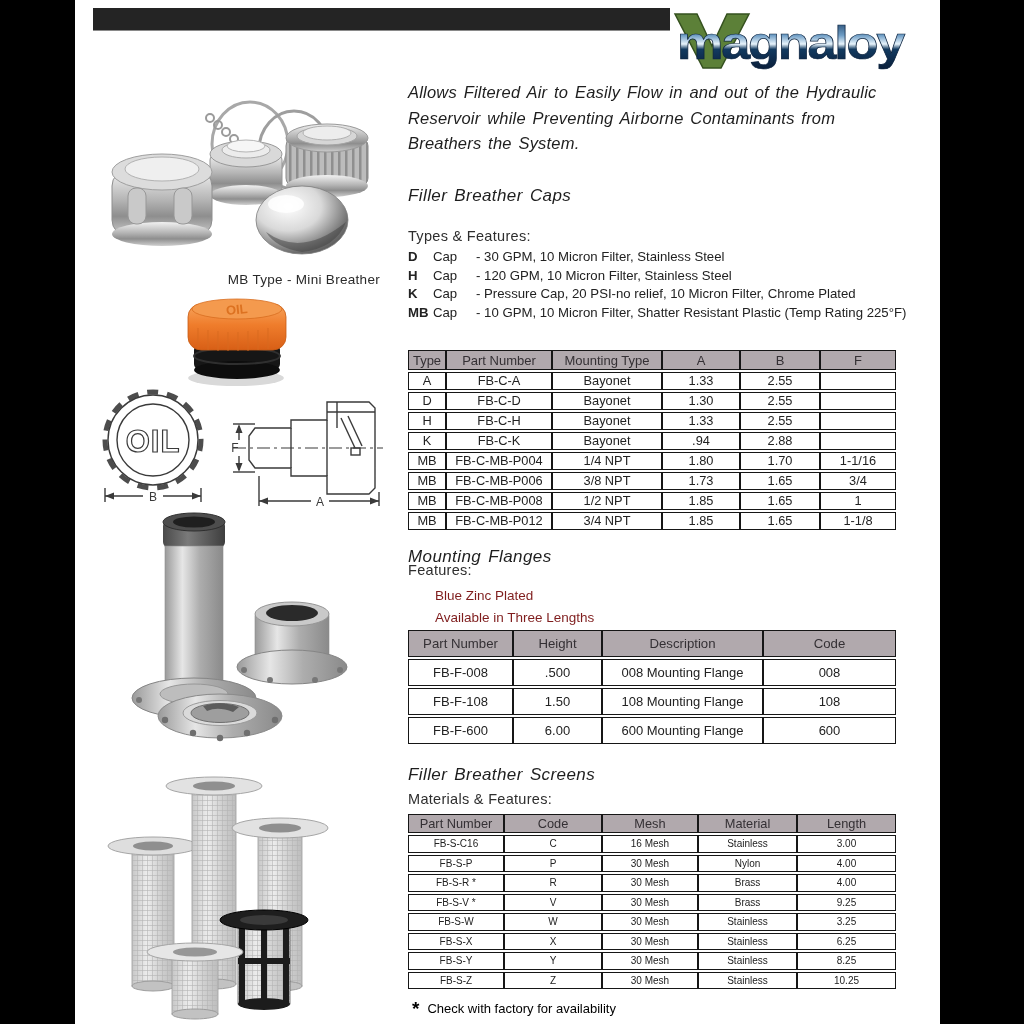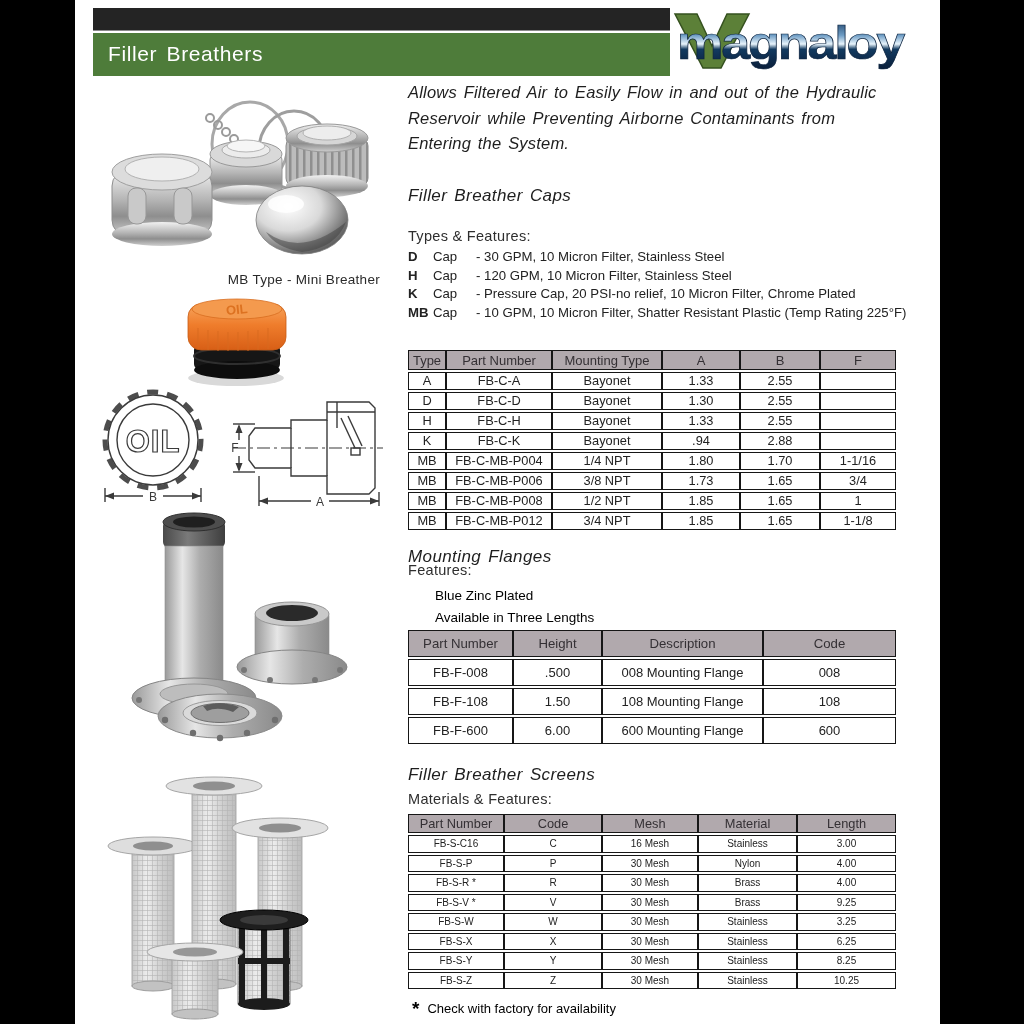--- a/index.html
+++ b/index.html
@@ -22,21 +22,21 @@
   #flanges-sub{left:333px;top:562px;}
   #screens-heading{left:333px;top:765px;}
   #screens-sub{left:333px;top:791px;}
 
   .feature-list{position:absolute;left:333px;top:248px;width:500px;}
   .feature-line{font-size:13.2px;line-height:18.6px;color:#222;white-space:nowrap;}
   .f-code{font-weight:700;display:inline-block;min-width:25px;}
   .f-noun{display:inline-block;min-width:43px;}
 
   .indent-list{position:absolute;left:360px;top:585px;}
-  .indent-line{font-size:13.5px;line-height:21.5px;color:#000000;}
+  .indent-line{font-size:13.5px;line-height:21.5px;color:#7f1d1d;}
 
   
   table{border-collapse:separate;border-spacing:0 2px;table-layout:fixed;position:absolute;left:333px;}
   th,td{border:1.6px solid #161616;text-align:center;overflow:hidden;white-space:nowrap;}
   th{background:#b1a9ad;font-weight:400;color:#343034;}
   td{background:#ffffff;color:#222;}
   #caps-table{top:348px;width:488px;}
   #caps-table th{font-size:13px;height:16px;}
   #caps-table td{font-size:12.8px;height:14px;line-height:14px;}
   #flanges-table{top:628px;width:488px;}
@@ -57,23 +57,20 @@
   #fig-drawing{left:8px;top:388px;width:302px;height:124px;}
   #fig-flanges{left:30px;top:510px;width:260px;height:250px;}
   #fig-screens{left:25px;top:768px;width:265px;height:254px;}
 </style>
 </head>
 <body>
 
 <div class="page">
 
   <div class="topbar"></div>
-  <div class="banner">
-    <div class="banner-title">Filler Breathers</div>
-  </div>
   <div class="logo-wrap">
     <svg width="234" height="62" viewBox="0 0 234 62">
       <defs>
         <linearGradient id="chromeTxt" x1="0" y1="0" x2="0" y2="1">
           <stop offset="0" stop-color="#0e2f55"></stop>
           <stop offset="0.35" stop-color="#6d9cc4"></stop>
           <stop offset="0.52" stop-color="#e8f4fc"></stop>
           <stop offset="0.62" stop-color="#123a60"></stop>
           <stop offset="1" stop-color="#0a1e3a"></stop>
         </linearGradient>
@@ -302,21 +299,21 @@
       <ellipse cx="164" cy="236" rx="26" ry="6" fill="#1c1c1c"></ellipse>
 
       <rect x="72" y="184" width="46" height="62" fill="url(#meshg)" stroke="#9c9c9c" stroke-width="0.8"></rect>
       <rect x="72" y="184" width="46" height="62" fill="url(#meshp)"></rect>
       <ellipse cx="95" cy="184" rx="48" ry="9" fill="#e6e6e6" stroke="#a5a5a5"></ellipse>
       <ellipse cx="95" cy="184" rx="22" ry="4.5" fill="#979797"></ellipse>
       <ellipse cx="95" cy="246" rx="23" ry="5" fill="#c2c2c2" stroke="#9c9c9c"></ellipse>
     </svg>
   </div>
 
-  <div class="intro">Allows Filtered Air to Easily Flow in and out of the Hydraulic Reservoir while Preventing Airborne Contaminants from Entering the System.</div>
+  <div class="intro">Allows Filtered Air to Easily Flow in and out of the Hydraulic Reservoir while Preventing Airborne Contaminants from Breathers the System.</div>
 
   <div class="section-heading" id="caps-heading">Filler Breather Caps</div>
   <div class="sub-heading" id="caps-sub">Types &amp; Features:</div>
   <div class="feature-list">
       <div class="feature-line"><span class="f-code">D</span><span class="f-noun">Cap</span><span class="f-desc">- 30 GPM, 10 Micron Filter, Stainless Steel</span></div>
       <div class="feature-line"><span class="f-code">H</span><span class="f-noun">Cap</span><span class="f-desc">- 120 GPM, 10 Micron Filter, Stainless Steel</span></div>
       <div class="feature-line"><span class="f-code">K</span><span class="f-noun">Cap</span><span class="f-desc">- Pressure Cap, 20 PSI-no relief, 10 Micron Filter, Chrome Plated</span></div>
       <div class="feature-line"><span class="f-code">MB</span><span class="f-noun">Cap</span><span class="f-desc">- 10 GPM, 10 Micron Filter, Shatter Resistant Plastic (Temp Rating 225°F)</span></div>
     </div>
 

